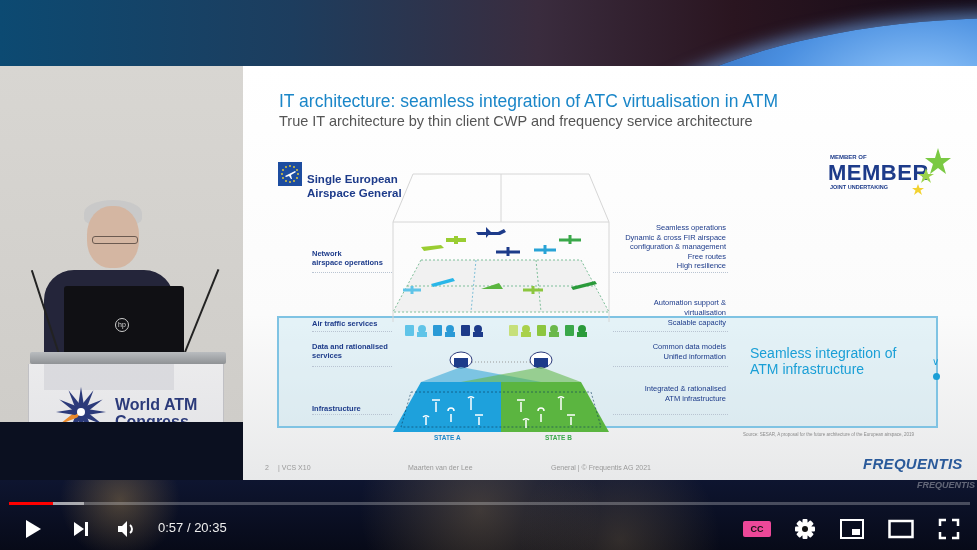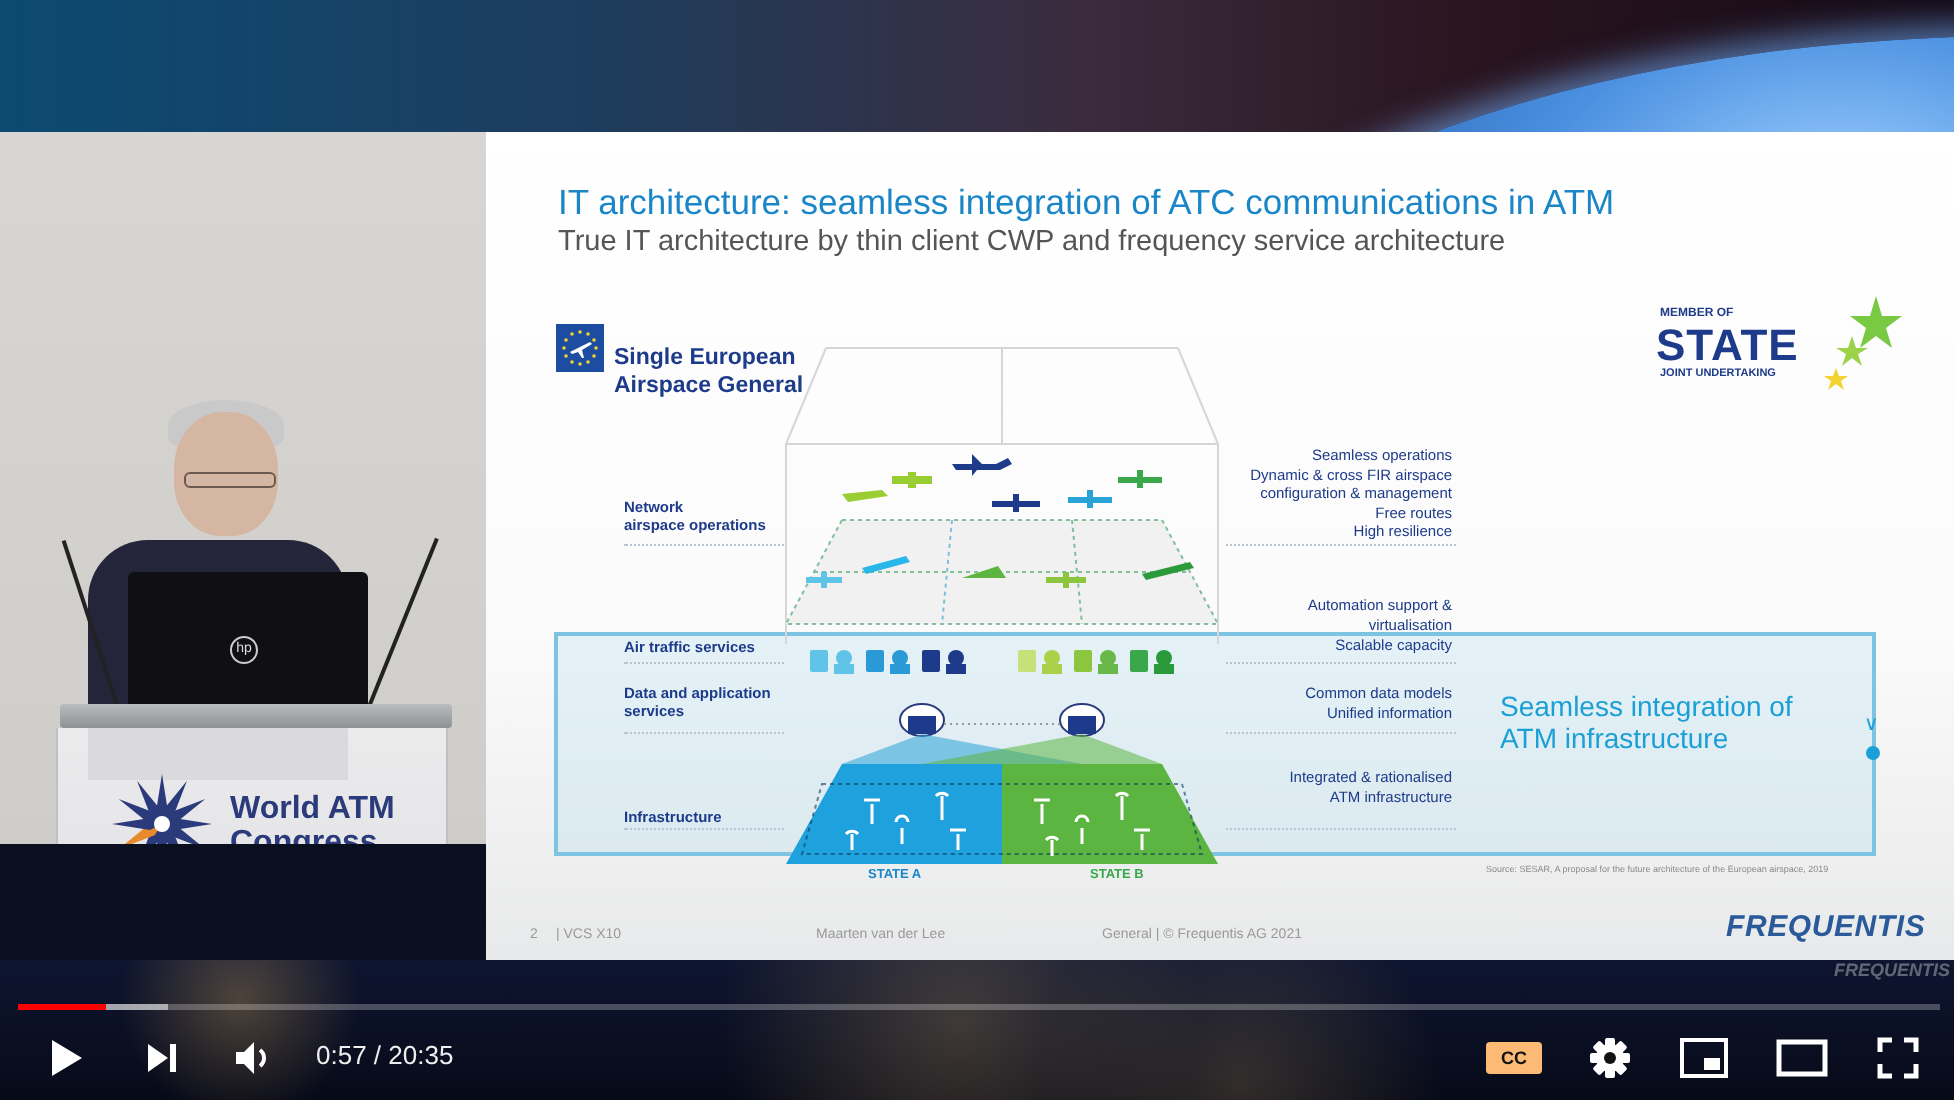--- a/index.html
+++ b/index.html
@@ -147,21 +147,21 @@
       </g>
     </svg>
     <div class="wac-text" style="top:330px">
       <div>World ATM</div>
       <div>Congress</div>
     </div>
     <div class="podium-freq" style="top:384px">FREQUENTIS</div>
   </div>
 
   <div class="slide">
-    <div class="slide-title">IT architecture: seamless integration of ATC communications in ATM</div>
+    <div class="slide-title">IT architecture: seamless integration of ATC virtualisation in ATM</div>
     <div class="slide-subtitle">True IT architecture by thin client CWP and frequency service architecture</div>
 
     <div class="ses-logo">
       <div class="ses-flag">
         <svg width="24" height="24" viewBox="0 0 24 24">
           <g fill="#f2d230">
             <circle cx="12" cy="4" r="0.9"></circle>
               <circle cx="16" cy="5" r="0.9"></circle>
               <circle cx="19" cy="8" r="0.9"></circle>
             <circle cx="20" cy="12" r="0.9"></circle>
@@ -178,21 +178,21 @@
         </svg>
       </div>
       <div class="ses-text">
         <div>Single European</div>
         <div>Airspace General</div>
       </div>
     </div>
 
     <div class="sesar">
       <div class="sesar-member">MEMBER OF</div>
-      <div class="sesar-word">STATE</div>
+      <div class="sesar-word">MEMBER</div>
       <div class="sesar-joint">JOINT UNDERTAKING</div>
       <svg style="position:absolute;left:80px;top:0" width="45" height="60" viewBox="0 0 45 60">
         <polygon points="30,2 33,12 43,12 35,18 38,28 30,22 22,28 25,18 17,12 27,12" fill="#7ac943"></polygon>
         <polygon points="18,22 20,28 26,28 21,31 23,37 18,33 13,37 15,31 10,28 16,28" fill="#9ad24a"></polygon>
         <polygon points="10,38 11.5,42 16,42 12.5,44.5 14,49 10,46 6,49 7.5,44.5 4,42 8.5,42" fill="#f2d230"></polygon>
         <circle cx="-2" cy="55" r="1.5" fill="#f2d230"></circle>
         <circle cx="-12" cy="58" r="1.5" fill="#f2d230"></circle>
         <circle cx="-5" cy="20" r="1" fill="#f2d230"></circle>
       </svg>
     </div>
@@ -209,21 +209,21 @@
     <div class="dot-line" style="left:370px; top:348px; width:115px"></div>
 
     <div class="left-label" style="top:183px">
       <div>Network</div>
         <div>airspace operations</div>
     </div>
     <div class="left-label" style="top:253px">
       <div>Air traffic services</div>
     </div>
     <div class="left-label" style="top:276px">
-      <div>Data and application</div>
+      <div>Data and rationalised</div>
         <div>services</div>
     </div>
     <div class="left-label" style="top:338px">
       <div>Infrastructure</div>
     </div>
 
     <div class="right-label" style="top:157px">
       <div>Seamless operations</div>
         <div>Dynamic &amp; cross FIR airspace</div>
       <div>configuration &amp; management</div>
@@ -359,21 +359,21 @@
   </div>
   <div class="ctrl" style="left:113px; width:30px">
     <svg width="22" height="20" viewBox="0 0 22 20">
       <polygon points="1,7 5,7 10,2 10,18 5,13 1,13" fill="#fff"></polygon>
       <path d="M13,6 a5,5 0 0 1 0,8" stroke="#fff" stroke-width="2" fill="none"></path>
     </svg>
   </div>
   <div class="time">0:57 / 20:35</div>
 
   <div class="ctrl" style="left:743px; width:28px">
-    <div style="background:#fdba74; color:#111; font-size:9px; font-weight:bold; width:42px; height:16px; border-radius:2px; text-align:center; line-height:16px;">CC</div>
+    <div style="background:#ec4899; color:#111; font-size:9px; font-weight:bold; width:42px; height:16px; border-radius:2px; text-align:center; line-height:16px;">CC</div>
   </div>
   <div class="ctrl" style="left:791px; width:28px">
     <svg width="22" height="22" viewBox="0 0 22 22">
       <g fill="#fff" transform="translate(11,11)">
         <rect x="-2.5" y="-10" width="5" height="20" rx="1"></rect>
         <rect x="-2.5" y="-10" width="5" height="20" rx="1" transform="rotate(45)"></rect>
         <rect x="-2.5" y="-10" width="5" height="20" rx="1" transform="rotate(90)"></rect>
         <rect x="-2.5" y="-10" width="5" height="20" rx="1" transform="rotate(135)"></rect>
         <circle r="7"></circle>
       </g>

